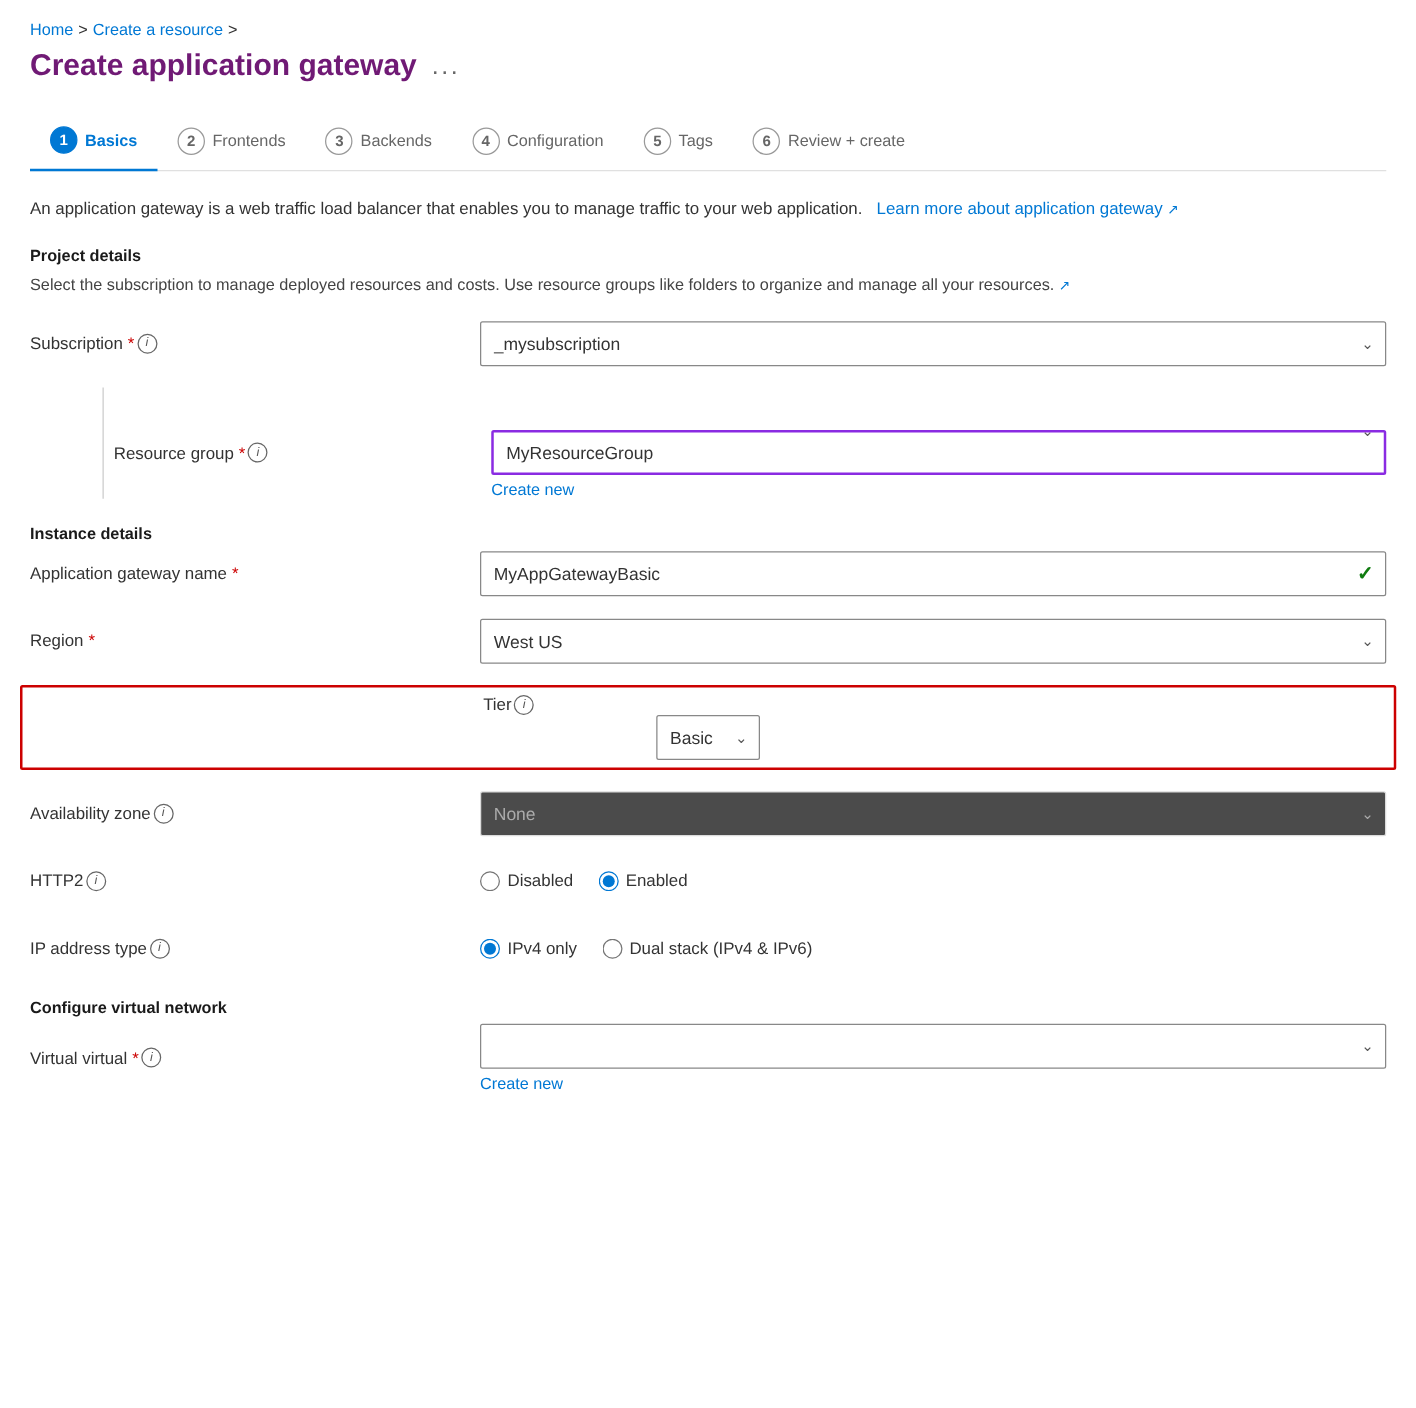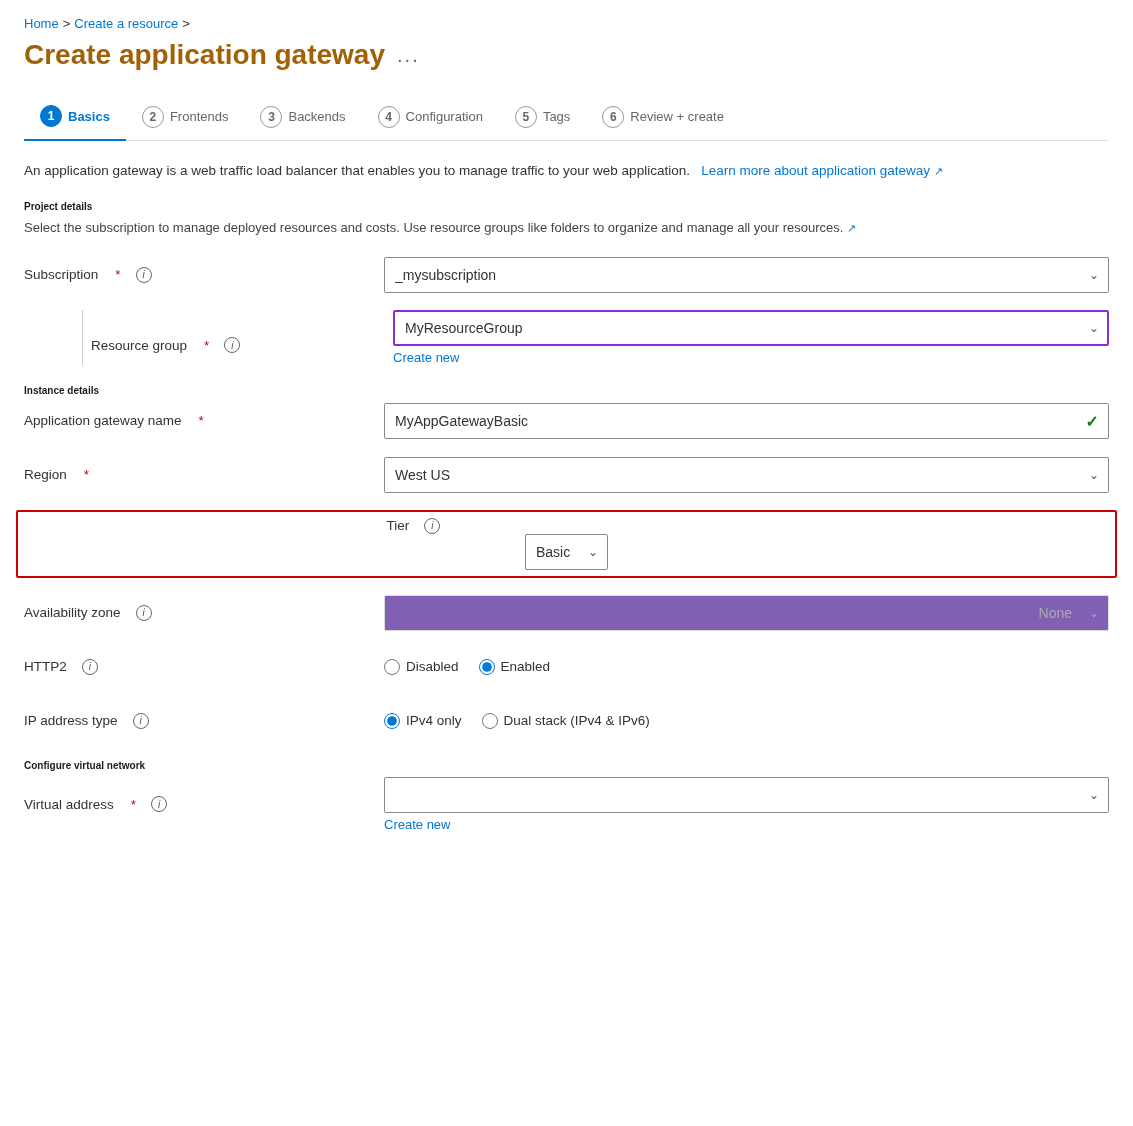--- a/index.html
+++ b/index.html
@@ -31,23 +31,23 @@
     .breadcrumb a {
       color: #0078d4;
       text-decoration: none;
     }
     .page-title-row {
       display: flex;
       align-items: center;
       margin-bottom: 24px;
     }
     .page-title {
-      font-size: 28px;
+      font-size: 24px;
       font-weight: 600;
-      color: #a16207;
+      color: #701a75;
     }
     .ellipsis-btn {
       margin-left: 12px;
       background: none;
       border: none;
       font-size: 20px;
       cursor: pointer;
       color: #666;
       letter-spacing: 2px;
     }
@@ -101,21 +101,21 @@
       font-size: 13.5px;
       color: #333;
       line-height: 1.5;
     }
     .description-box a {
       color: #0078d4;
       text-decoration: none;
     }
     
     .section-header {
-      font-size: 10px;
+      font-size: 13px;
       font-weight: 700;
       color: #1a1a1a;
       margin-bottom: 6px;
       margin-top: 20px;
     }
     .section-desc {
       font-size: 13px;
       color: #444;
       margin-bottom: 18px;
       line-height: 1.5;
@@ -127,21 +127,21 @@
       margin-bottom: 16px;
       min-height: 38px;
     }
     .form-label {
       width: 360px;
       flex-shrink: 0;
       font-size: 13.5px;
       color: #333;
       display: flex;
       align-items: center;
-      gap: 15px;
+      gap: 2px;
       padding-left: 0;
     }
     .required-star {
       color: #c00;
       margin-left: 2px;
     }
     .info-icon {
       width: 16px;
       height: 16px;
       border-radius: 50%;
@@ -191,20 +191,21 @@
       transform: translateY(-50%);
       pointer-events: none;
       color: #107c10;
       font-size: 16px;
       font-weight: bold;
     }
     
     .dropdown-active .dropdown-select {
       border-color: #8a2be2;
       border-width: 2px;
+      margin-top: 34px;
     }
     .create-new-link {
       color: #0078d4;
       text-decoration: none;
       font-size: 13px;
       display: inline-block;
       margin-top: 4px;
       cursor: pointer;
     }
     
@@ -378,21 +379,21 @@
     </div>
   </div>
 
   <div class="form-row">
     <div class="form-label">
       <span>Availability zone</span>
       <div class="info-icon" title="Availability zone information">i</div>
     </div>
     <div class="form-control-wrap dropdown-disabled">
       <div class="dropdown-wrapper">
-        <select class="dropdown-select" disabled="" style="background:#4c1d95; color:#888; border-color:#ccc;text-align:right;">
+        <select class="dropdown-select" disabled="" style="background:#000000; color:#888; border-color:#ccc;">
           <option>None</option>
         </select>
         <span class="chevron" style="color:#aaa;">⌄</span>
       </div>
     </div>
   </div>
 
   <div class="form-row">
     <div class="form-label">
       <span>HTTP2</span>
@@ -429,21 +430,21 @@
         </label>
       </div>
     </div>
   </div>
 
   <div class="section-gap" style="margin-top:20px;"></div>
   <div class="section-header">Configure virtual network</div>
 
   <div class="form-row">
     <div class="form-label">
-      <span>Virtual address</span>
+      <span>Virtual virtual</span>
       <span class="required-star">*</span>
       <div class="info-icon" title="Virtual network information">i</div>
     </div>
     <div class="form-control-wrap">
       <div class="dropdown-wrapper">
         <select class="dropdown-select">
           <option value=""></option>
         </select>
         <span class="chevron">⌄</span>
       </div>

